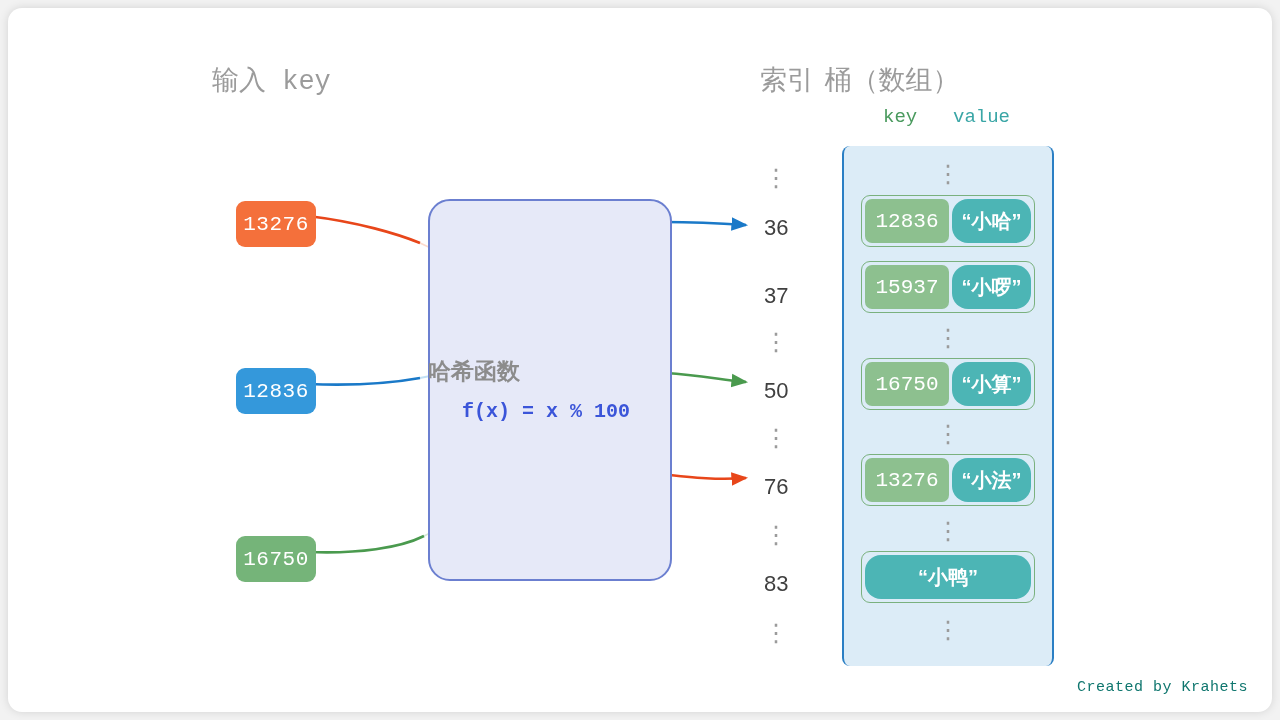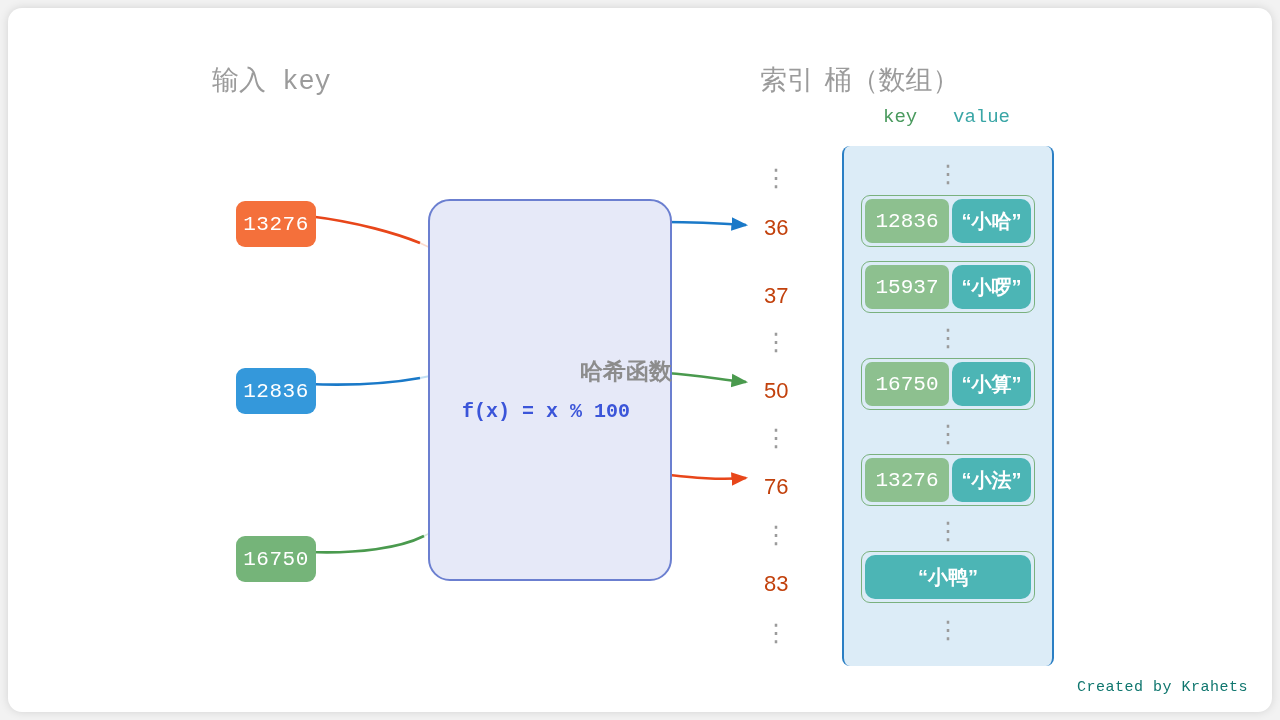--- a/index.html
+++ b/index.html
@@ -79,21 +79,21 @@
     background: #e6e9f8;
     border: 2.5px solid #6b7fd0;
     border-radius: 22px;
     box-sizing: border-box;
   }
   #hash-title {
     position: absolute;
     left: 420px;
     top: 348px;
     width: 244px;
-    text-align: right;
+    text-align: left;
     color: #8c8c8c;
     font-size: 23px;
     font-weight: bold;
   }
   #hash-formula {
     position: absolute;
     left: 420px;
     top: 392px;
     width: 236px;
     text-align: center;
@@ -112,21 +112,21 @@
     height: 704px;
     pointer-events: none;
   }
 
   
   .idx {
     position: absolute;
     left: 756px;
     width: 44px;
     text-align: left;
-    color: #c2410c;
+    color: #404040;
     font-size: 22px;
     font-family: "Liberation Sans", sans-serif;
   }
   .idx.dots {
     color: #9b9b9b;
     font-size: 24px;
     letter-spacing: 0;
   }
 
   
@@ -165,21 +165,21 @@
     justify-content: center;
     color: #ffffff;
     font-size: 21px;
     font-family: "Liberation Mono", monospace;
     box-sizing: border-box;
   }
   .pair .v {
     flex: 1;
     height: 100%;
     background: #4cb5b5;
-    border-radius: 10px;
+    border-radius: 16px;
     display: flex;
     align-items: center;
     justify-content: center;
     color: #ffffff;
     font-size: 20px;
     font-weight: bold;
     box-sizing: border-box;
     white-space: nowrap;
   }
   .bdots {

